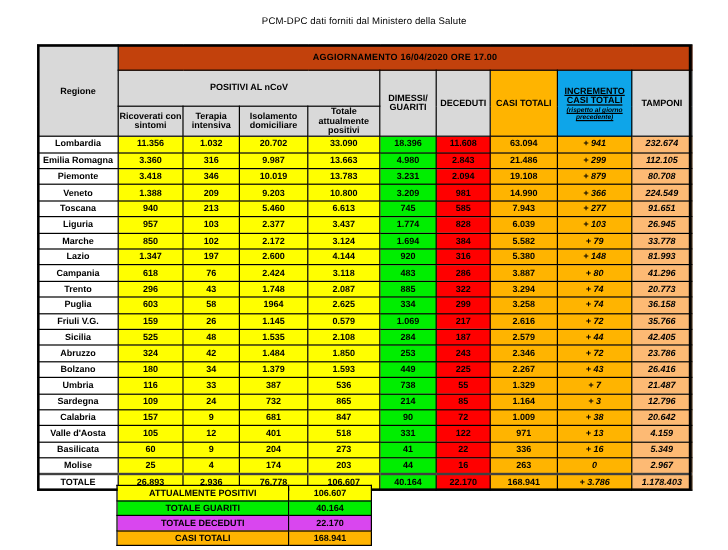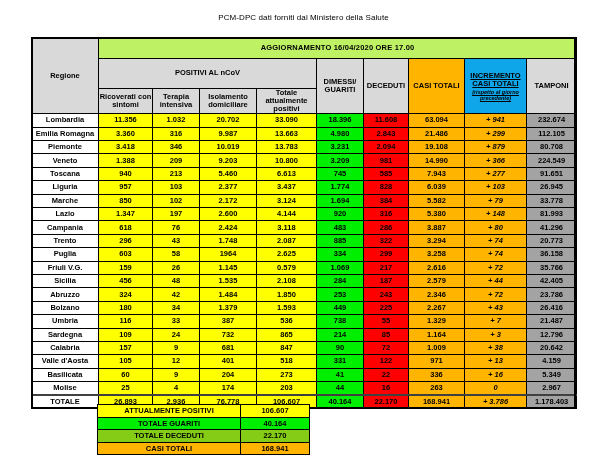--- a/index.html
+++ b/index.html
@@ -44,21 +44,21 @@
     text-align: center;
     vertical-align: middle;
     line-height: 1.08;
     font-weight: bold;
     color: #000000;
     box-sizing: border-box;
   }
 
   
   .h-title {
-    background: #bef264;
+    background: #c2410c;
     font-size: 9px;
     font-weight: bold;
     height: 21px;
     letter-spacing: 0.2px;
   }
   .h-region {
     background: #d9d9d9;
     font-size: 8.5px;
     font-weight: bold;
   }
@@ -121,22 +121,23 @@
   .c-orange {
     background: #ffb400;
     font-weight: bold;
   }
   .c-incr {
     background: #ffb400;
     font-style: italic;
     font-weight: bold;
   }
   .c-grey {
-    background: #a3a3a3;
-    font-weight: bold;
+    background: #fdba74;
+    font-weight: bold;
+    font-style: italic;
   }
 
   tr.total-row td { border-top: 2px solid #404040; }
   tr.total-row .c-region { background: #ffffff; }
 
   
   .table-wrap::after {
     content: "";
     position: absolute;
     left: 0; top: 0;
@@ -165,21 +166,21 @@
     font-weight: bold;
     text-align: center;
     vertical-align: middle;
     color: #000000;
     box-sizing: border-box;
   }
   .s-label { width: 143px; }
   .s-value { width: 69px; }
   .s-yellow { background: #ffff00; }
   .s-green  { background: #00ee00; }
-  .s-red    { background: #84cc16; color: #cc0000; }
+  .s-red    { background: #d946ef; color: #cc0000; }
   .s-orange { background: #ffb400; }
 </style>
 </head>
 <body>
 
 <div class="page-caption">PCM-DPC dati forniti dal Ministero della Salute</div>
 
 <div class="table-wrap">
   <table class="covid">
     <colgroup>
@@ -357,21 +358,21 @@
           <td class="c-yellow">1.145</td>
           <td class="c-yellow bold">0.579</td>
           <td class="c-green">1.069</td>
           <td class="c-red">217</td>
           <td class="c-orange">2.616</td>
           <td class="c-incr">+ 72</td>
           <td class="c-grey">35.766</td>
         </tr>
         <tr>
           <td class="c-region">Sicilia</td>
-          <td class="c-yellow">456</td>
+          <td class="c-yellow">525</td>
           <td class="c-yellow">48</td>
           <td class="c-yellow">1.535</td>
           <td class="c-yellow bold">2.108</td>
           <td class="c-green">284</td>
           <td class="c-red">187</td>
           <td class="c-orange">2.579</td>
           <td class="c-incr">+ 44</td>
           <td class="c-grey">42.405</td>
         </tr>
         <tr>

